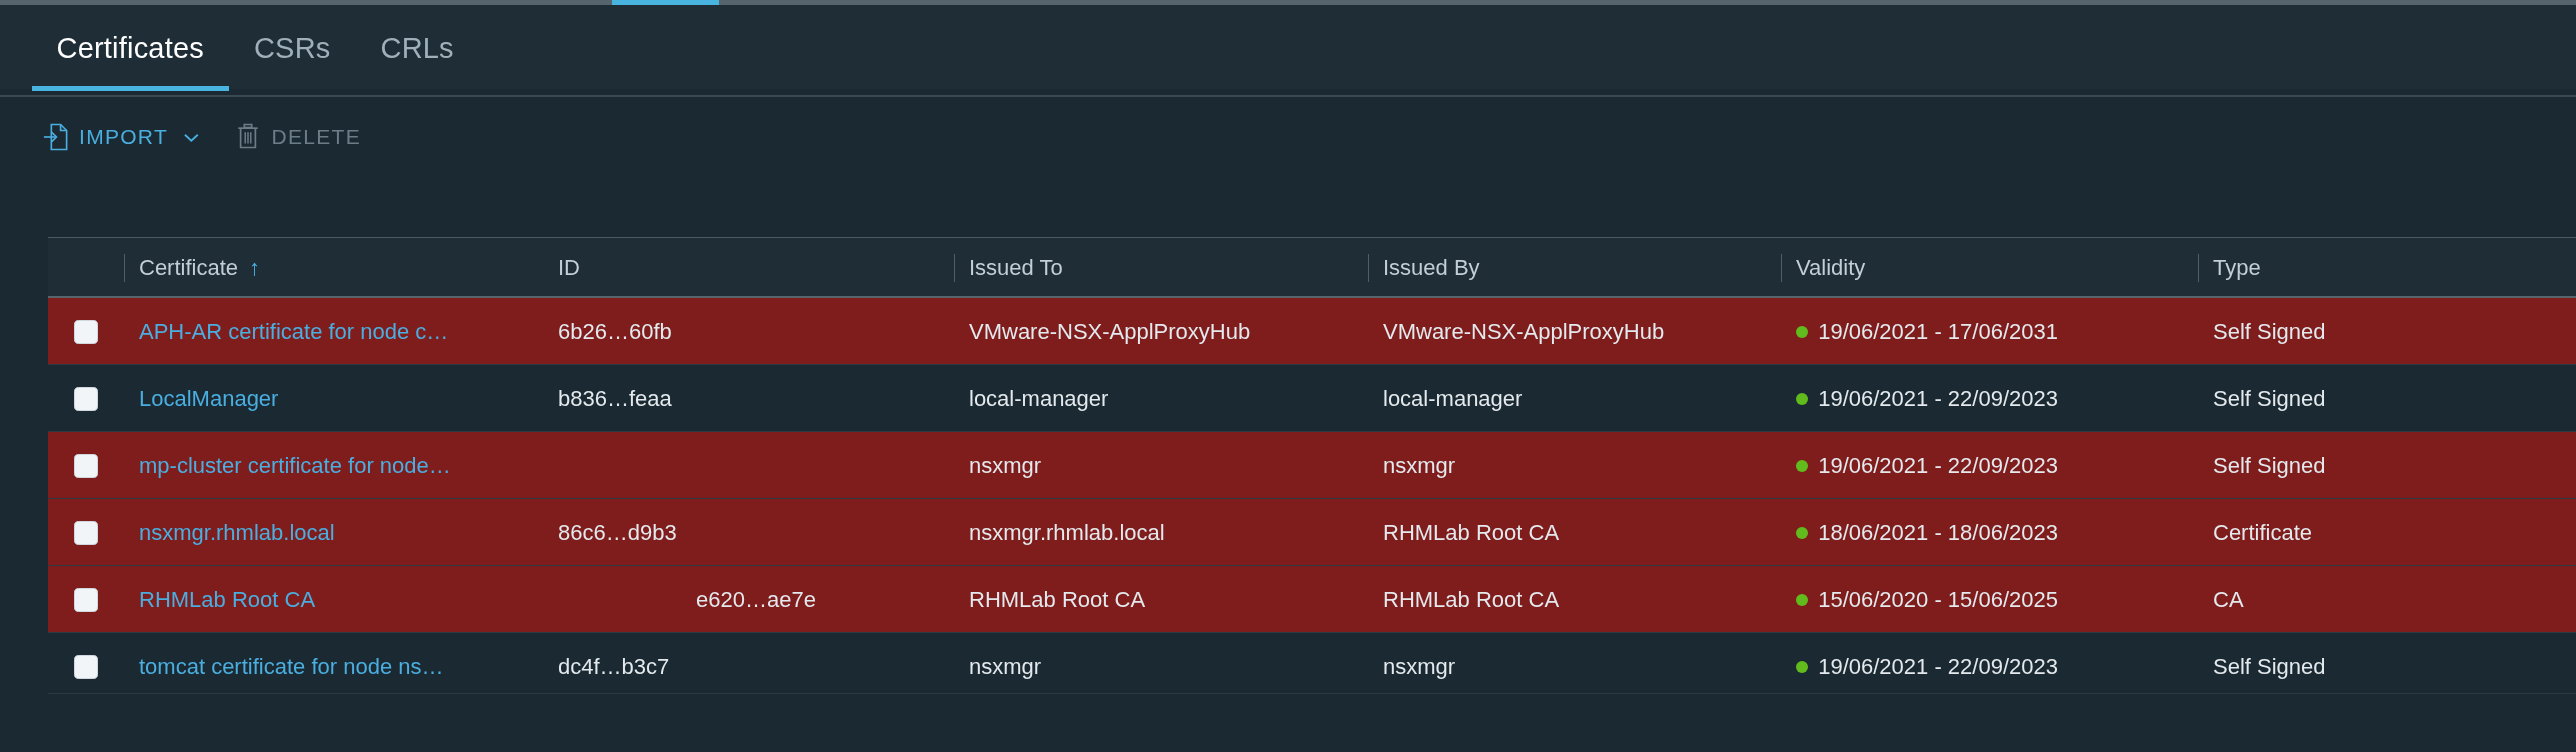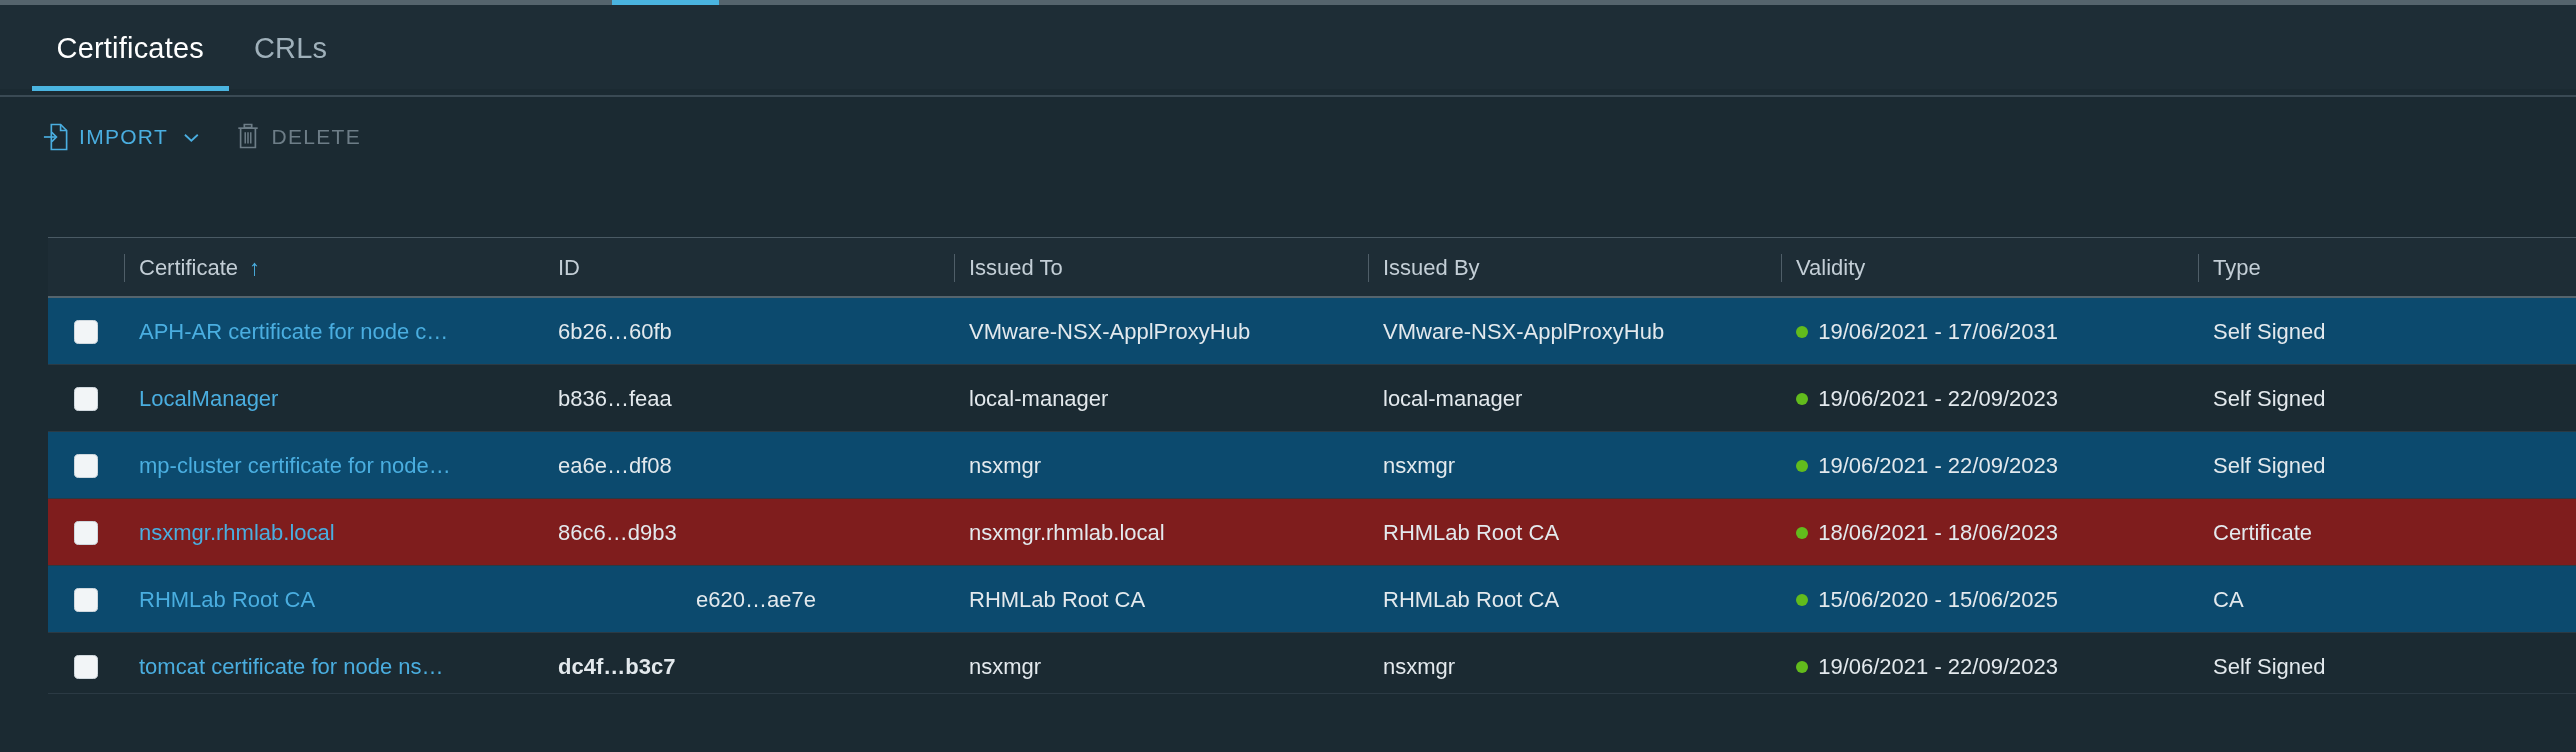--- a/index.html
+++ b/index.html
@@ -51,21 +51,21 @@
     color:#cdd6dc; font-size:21px; font-family:"Liberation Sans", sans-serif;
   }
   .searchwrap input::placeholder { color:#93a2ac; }
 
   
   .table { position:absolute; left:48px; top:237px; width:2528px; }
   .table-left-border { position:absolute; left:48px; top:237px; width:1.9px; height:515px; background:#4a5a64; }
   .thead { position:relative; height:61px; background:#1e2d36; border-top:0.9px solid #4a5a64; }
   .thead-rule { position:absolute; left:0; bottom:0; width:2528px; height:1.9px; background:#55646d; }
 
-  .row { position:relative; height:67px; background:#0c4a6e; }
+  .row { position:relative; height:67px; background:#7f1d1d; }
   .row.alt { background:#1b2a32; }
   .row.selected { background:#7f1d1d; }
   .row-rule { position:absolute; left:0; bottom:0; width:2528px; height:0.9px; background:#2b3a44; }
 
   .cell { position:absolute; top:0; height:100%; display:flex; align-items:center; }
   .cell .divider { position:absolute; left:0; top:50%; transform:translateY(-50%); width:0.9px; height:28px; background:#4f5e68; }
 
   .th-txt { font-size:22px; color:#c3ced6; white-space:nowrap; }
   .sort-arrow { margin-left:11px; color:#4aaee0; font-size:22px; line-height:1; }
 
@@ -89,20 +89,24 @@
   <div class="top-sliver">
     <div class="active-seg"></div>
   </div>
   <div class="top-sliver-fill"></div>
 
   <div class="tabbar">
     <div class="tabs">
       <div class="tab active">
         <span class="lbl">Certificates</span>
         <span class="underline"></span>
+      </div>
+      <div class="tab">
+        <span class="lbl">CSRs</span>
+
       </div>
       <div class="tab">
         <span class="lbl">CRLs</span>
 
       </div>
     </div>
     <div class="tabbar-rule"></div>
   </div>
 
   <div class="toolbar">
@@ -244,23 +248,20 @@
           </div>
           <div class="row-rule"></div>
         </div>
         <div class="row">
           <div class="cell" style="left: 0px; width: 76px; justify-content: center;">
             <span class="cb"></span>
           </div>
           <div class="cell" style="left: 76px; width: 419px; padding-left: 15px;">
             <span class="link">mp-cluster certificate for node…</span>
           </div>
-          <div class="cell" style="left: 495px; width: 411px; padding-left: 15px;">
-            <span class="val">ea6e…df08</span>
-          </div>
           <div class="cell" style="left: 906px; width: 413px; padding-left: 15px;">
             <span class="val">nsxmgr</span>
           </div>
           <div class="cell" style="left: 1320px; width: 413px; padding-left: 15px;">
             <span class="val">nsxmgr</span>
           </div>
           <div class="cell" style="left: 1733px; width: 417px; padding-left: 15px;">
             <span class="validity">
               <span class="dot"></span>
               <span class="val">19/06/2021 - 22/09/2023</span>
@@ -325,21 +326,21 @@
           </div>
           <div class="row-rule"></div>
         </div>
         <div class="row alt">
           <div class="cell" style="left: 0px; width: 76px; justify-content: center;">
             <span class="cb"></span>
           </div>
           <div class="cell" style="left: 76px; width: 419px; padding-left: 15px;">
             <span class="link">tomcat certificate for node ns…</span>
           </div>
-          <div class="cell" style="left: 495px; width: 411px; padding-left: 15px; font-weight: bold;">
+          <div class="cell" style="left: 495px; width: 411px; padding-left: 15px;">
             <span class="val">dc4f…b3c7</span>
           </div>
           <div class="cell" style="left: 906px; width: 413px; padding-left: 15px;">
             <span class="val">nsxmgr</span>
           </div>
           <div class="cell" style="left: 1320px; width: 413px; padding-left: 15px;">
             <span class="val">nsxmgr</span>
           </div>
           <div class="cell" style="left: 1733px; width: 417px; padding-left: 15px;">
             <span class="validity">

